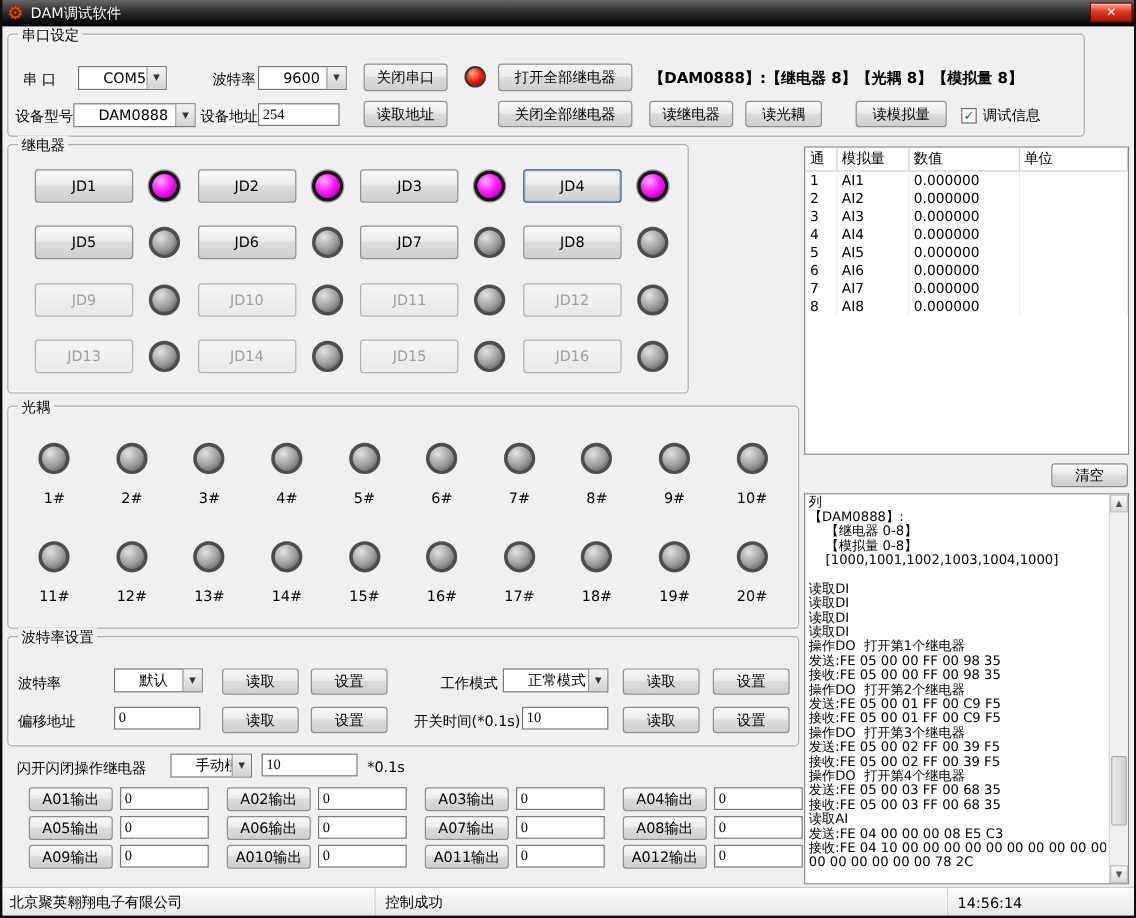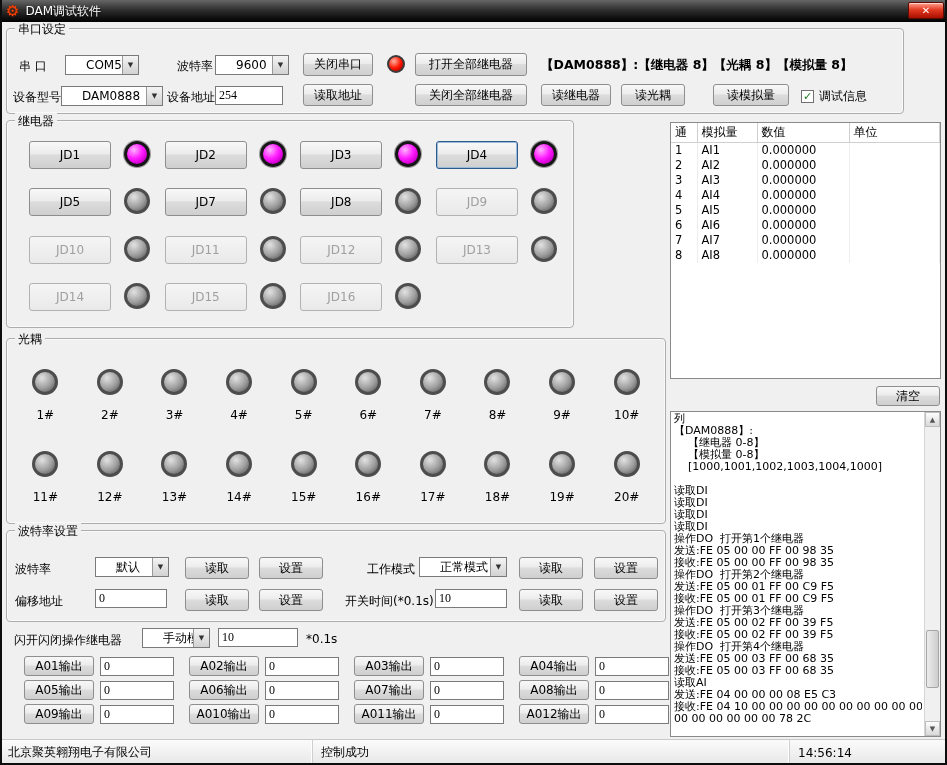--- a/index.html
+++ b/index.html
@@ -20,40 +20,40 @@
 .btn.focused{border:1px solid #2b5b8d;box-shadow:inset 0 0 0 1px #9dbbd8}
 .combo{position:absolute;display:flex;align-items:center;height:20px;background:#fff;border:1px solid #7a7a7a;padding-left:20px}
 .combo-text{flex:1;font-size:12px;overflow:hidden;white-space:nowrap}
 .combo-arrow{width:16px;height:100%;display:flex;align-items:center;justify-content:center;font-size:7px;color:#333;background:linear-gradient(#f4f4f4,#d2d2d2);border-left:1px solid #999}
 .tbox{background:#fff;border:1px solid #7a7a7a;font-size:12px;padding:0 3px;height:19px;font-family:Liberation Serif, serif}
 .light{border-radius:50%;flex:none}
 .light.on{width:26px;height:26px;background:radial-gradient(circle at 35% 30%,#ffb3ff,#ff1cff 45%,#d400d4 72%,#7c007c);border:3px solid #161616;box-shadow:0 0 0 1px #9a9a9a}
 .light.off{width:26px;height:26px;background:radial-gradient(circle at 35% 30%,#e2e2e2,#9c9c9c 55%,#606060 88%);border:3px solid #4d4d4d}
 .light.red{width:18px;height:18px;background:radial-gradient(circle at 35% 30%,#ffb2a0,#ff1500 52%,#8d0000);border:2px solid #3a3a3a}
 .relay-grid{position:absolute;left:22px;right:16px;top:20px;bottom:16px;display:grid;grid-template-columns:repeat(4,max-content);justify-content:space-between;align-content:space-between}
-.relay-cell{display:flex;align-items:flex-start;gap:13px}
+.relay-cell{display:flex;align-items:center;gap:13px}
 .relay-btn{width:82px;height:28px}
 .opto-row{position:absolute;left:6px;right:6px;display:grid;grid-template-columns:repeat(10,1fr);justify-items:center}
 .opto-cell{display:flex;flex-direction:column;align-items:center;gap:13px}
 .opto-label{font-size:12px}
 .check{position:absolute;display:flex;align-items:center;gap:5px}
 .check-box{width:13px;height:13px;background:#fff;border:1px solid #707070;display:flex;align-items:center;justify-content:center;font-size:11px;line-height:1;color:#1a7a1a}
 .analog-panel{position:absolute;left:670px;top:122px;width:271px;height:257px;background:#fff;border:1px solid #8a8a8a;overflow:hidden}
 .analog-panel table{border-collapse:collapse;width:100%;table-layout:fixed;font-size:12px}
 .analog-panel th{font-weight:normal;text-align:left;padding:1px 4px;border-right:1px solid #cfcfcf;border-bottom:1px solid #cfcfcf;height:17px;white-space:nowrap;overflow:hidden}
 .analog-panel td{padding:0 4px;border-right:1px solid #eee;height:15px;font-size:11.5px;white-space:nowrap;overflow:hidden}
 .clear-btn{position:absolute;left:876px;top:386px;width:64px;height:20px}
 .log-panel{position:absolute;left:670px;top:411px;width:271px;height:326px;background:#fff;border:1px solid #8a8a8a;overflow:hidden}
 .log-content{position:absolute;left:3px;top:1px;right:18px;bottom:1px;overflow:hidden;font-size:11px;line-height:12px}
 .log-line{white-space:pre;min-height:12px}
 .log-scrollbar{position:absolute;right:0;top:0;width:16px;height:100%;background:#f0f0f0;border-left:1px solid #d5d5d5}
 .sb-btn{position:absolute;left:0;width:15px;height:15px;background:linear-gradient(#fdfdfd,#d8d8d8);border:1px solid #bdbdbd;font-size:7px;display:flex;align-items:center;justify-content:center;color:#555}
 .sb-thumb{position:absolute;left:1px;width:13px;height:58px;top:218px;background:linear-gradient(90deg,#ececec,#cdcdcd);border:1px solid #a5a5a5;border-radius:2px}
 .output-grid{position:absolute;left:24px;top:656px;display:grid;grid-template-columns:repeat(4,165px);grid-auto-rows:20px;row-gap:4px}
-.output-cell{display:flex;align-items:center;gap:6px}
+.output-cell{display:flex;align-items:flex-start;gap:6px}
 .out-btn{width:70px;height:20px}
 .out-input{width:74px;height:19px}
 .read-btn,.set-btn{width:64px;height:22px;position:absolute}
 .statusbar{position:absolute;left:0;top:739px;width:947px;height:26px;background:linear-gradient(#fbfbfb,#e7e7e7);border-top:1px solid #c9c9c9;display:flex;z-index:4}
 .status-cell{height:100%;display:flex;align-items:center;padding:0 8px;border-right:1px solid #cfcfcf;box-shadow:inset -1px 0 0 #fff;font-size:12px;white-space:nowrap}
 .summary{position:absolute;font-weight:bold;font-size:12.5px;white-space:nowrap}
 </style>
 </head>
 <body>
 
@@ -120,20 +120,24 @@
         <div class="relay-cell">
           <button class="btn relay-btn">JD3</button>
           <div class="light on"></div>
         </div>
         <div class="relay-cell">
           <button class="btn relay-btn focused">JD4</button>
           <div class="light on"></div>
         </div>
         <div class="relay-cell">
           <button class="btn relay-btn">JD5</button>
+          <div class="light off"></div>
+        </div>
+        <div class="relay-cell">
+          <button class="btn relay-btn">JD6</button>
           <div class="light off"></div>
         </div>
         <div class="relay-cell">
           <button class="btn relay-btn">JD7</button>
           <div class="light off"></div>
         </div>
         <div class="relay-cell">
           <button class="btn relay-btn">JD8</button>
           <div class="light off"></div>
         </div>

